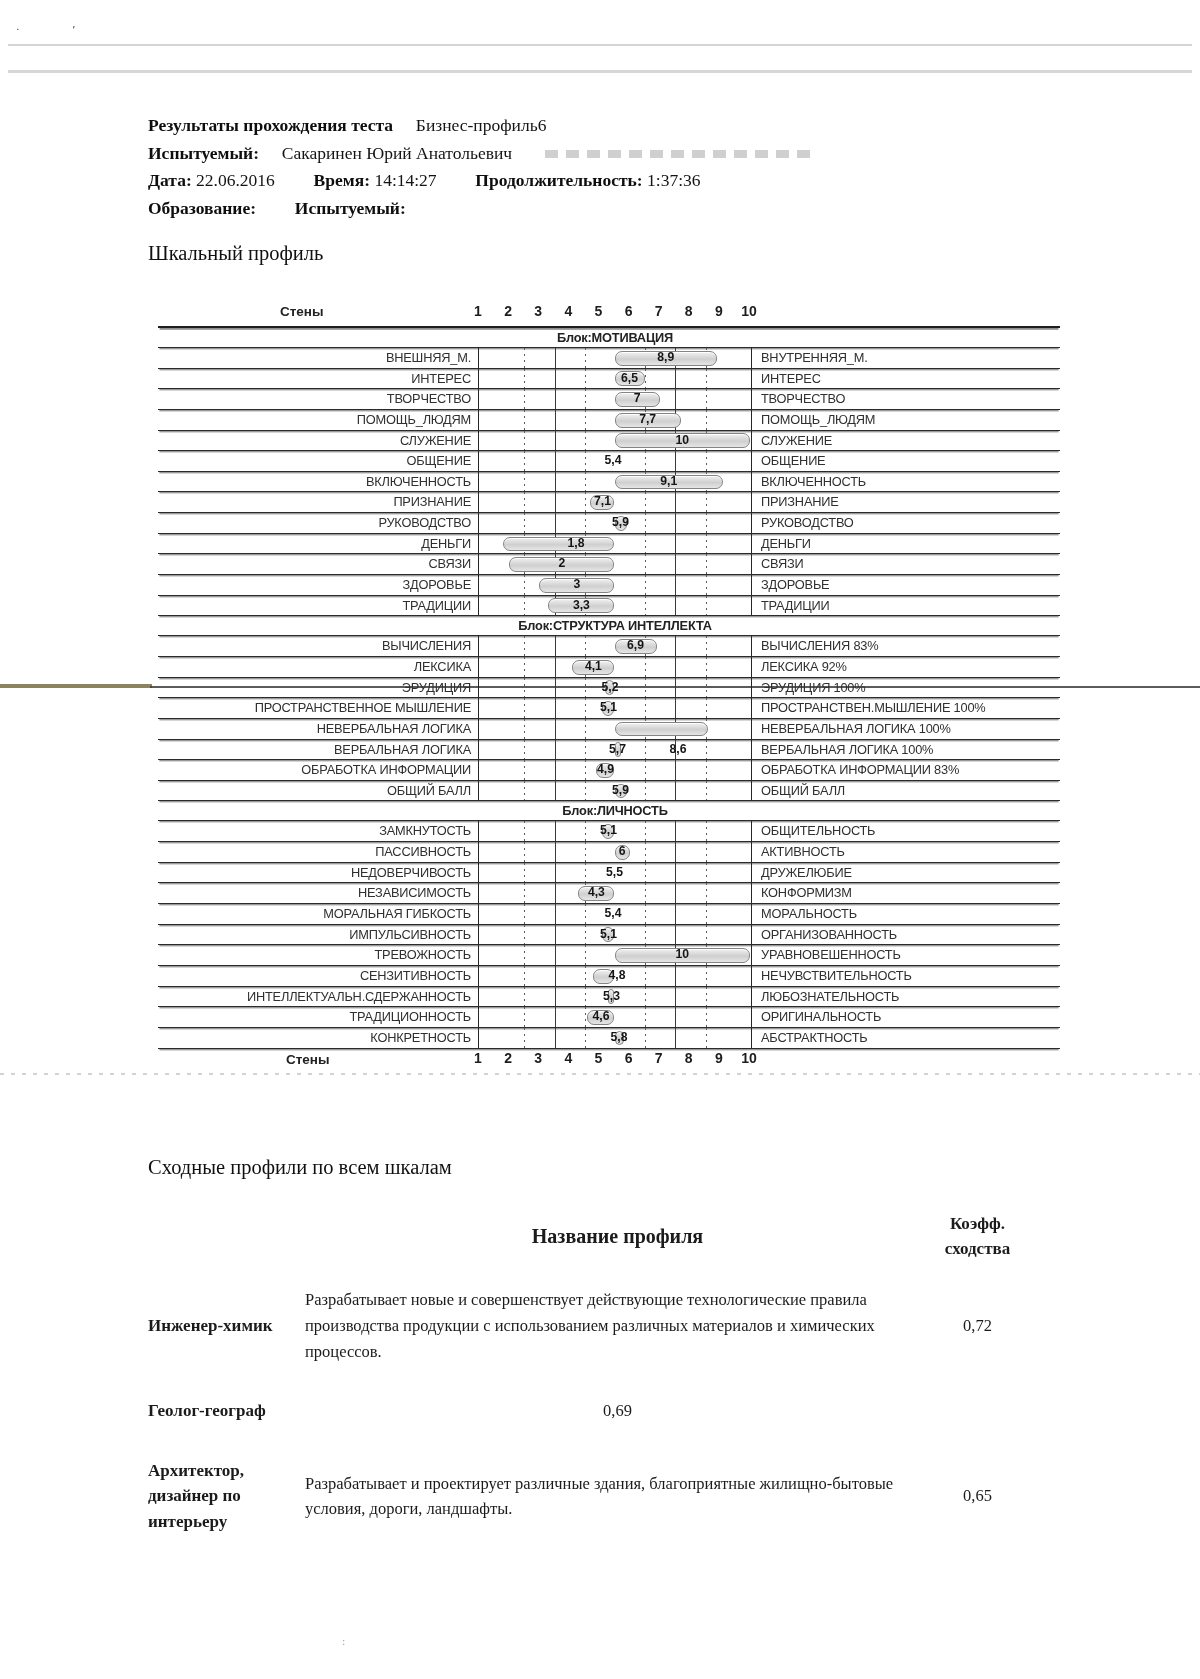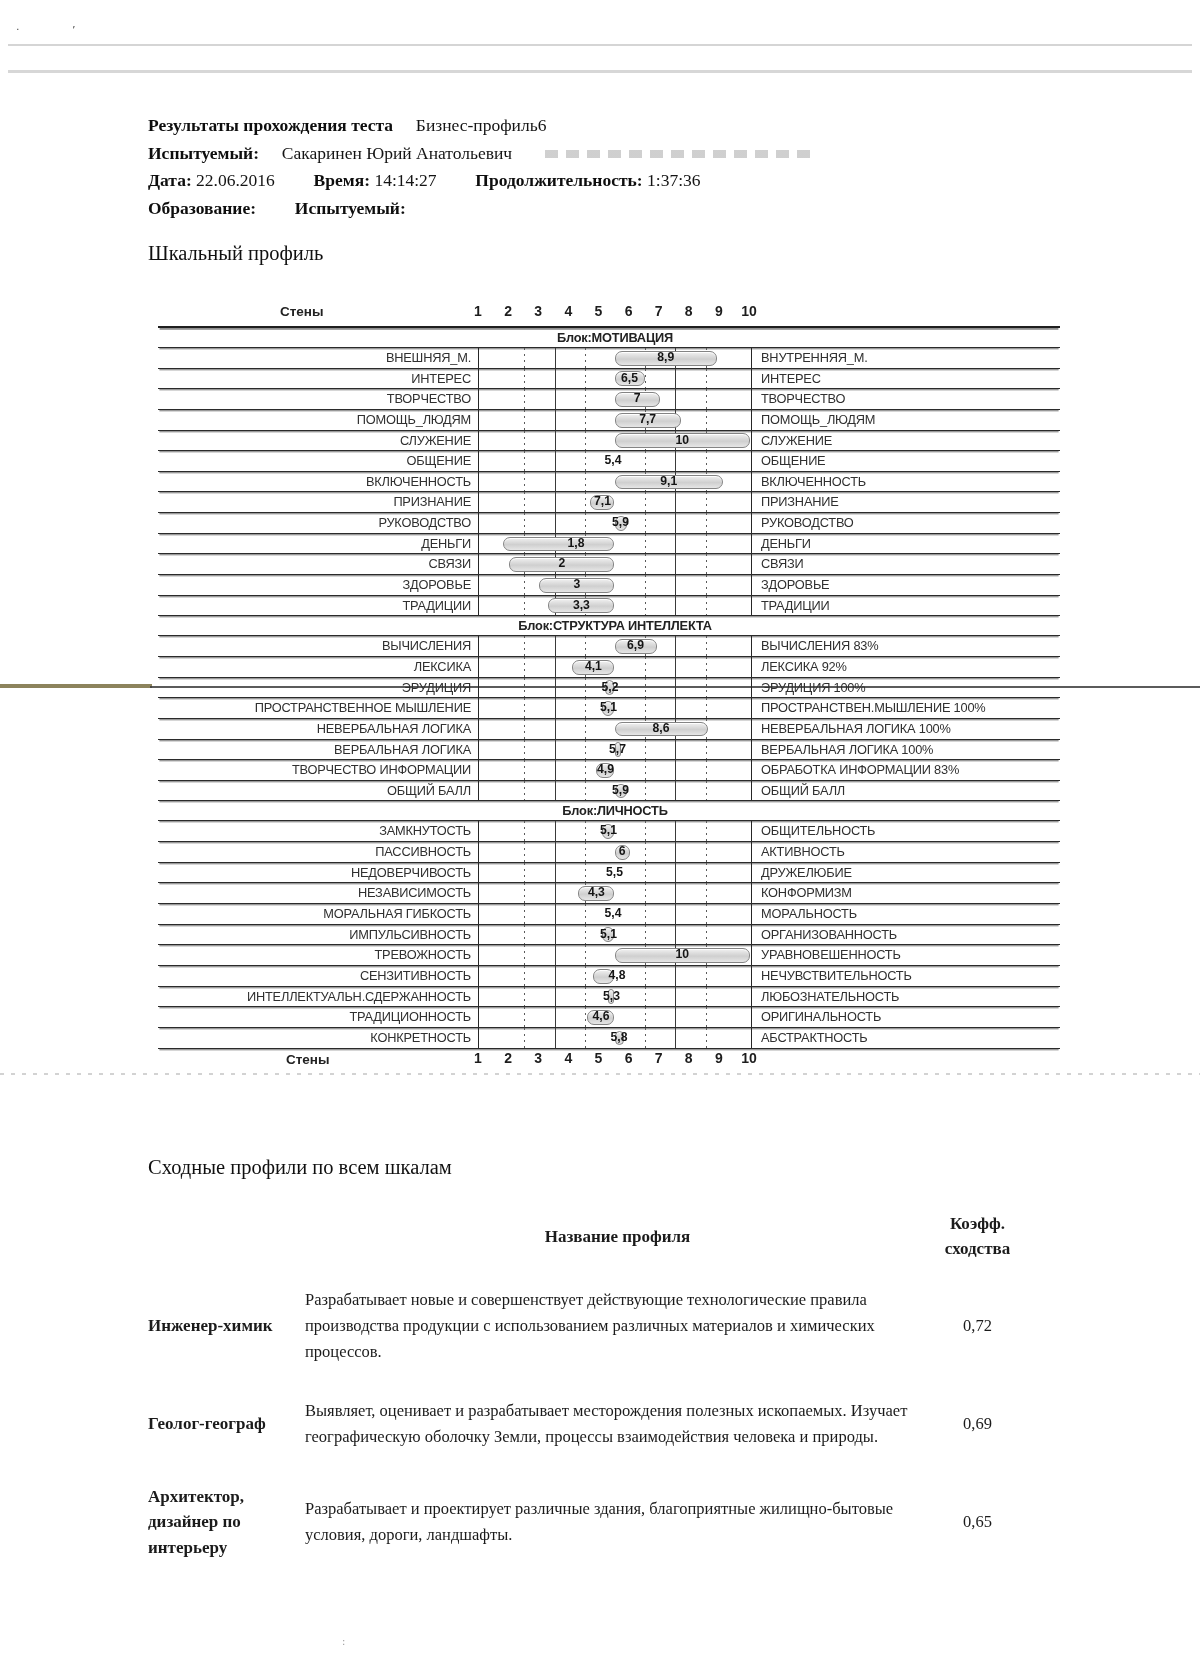--- a/index.html
+++ b/index.html
@@ -66,21 +66,21 @@
       box-shadow:inset 0 1px 0 rgba(255,255,255,.9);}
   .value-label{position:absolute;top:2px;transform:translateX(-50%);font-size:12.2px;font-weight:bold;
       color:#151515;white-space:nowrap;z-index:2;}
   
   .profiles{position:absolute;left:148px;top:1212px;width:910px;font-size:16.5px;color:#1b1b1b;}
   .p-row{display:grid;grid-template-columns:157px 625px 95px;align-items:center;margin-bottom:34px;}
   .p-head{margin-bottom:26px;align-items:center;}
   .p-name{font-weight:bold;font-size:17px;line-height:1.5;align-self:center;}
   .p-desc{line-height:1.56;padding-right:18px;}
   .p-coeff{text-align:center;}
-  .p-col-name{text-align:center;font-weight:bold;font-size:17px;}
+  .p-col-name{text-align:center;font-weight:bold;font-size:20px;}
   .p-col-coeff{text-align:center;font-weight:bold;font-size:17px;line-height:1.45;}
 </style>
 </head>
 <body>
 
 <div class="page">
 
   <div class="artifact scanline-a"></div>
   <div class="artifact scanline-b"></div>
   <span class="artifact speck speck-1">.</span>
@@ -277,34 +277,34 @@
           <div class="cell-chart">
             <div class="value-bar" style="left: 123.456px; width: 10.0444px;"></div>
             <span class="value-label" style="left: 129.478px;">5,1</span>
           </div>
           <div class="cell-right">ПРОСТРАНСТВЕН.МЫШЛЕНИЕ 100%</div>
         </div>
         <div class="srow data-row">
           <div class="cell-left">НЕВЕРБАЛЬНАЯ ЛОГИКА</div>
           <div class="cell-chart">
             <div class="value-bar" style="left: 135.5px; width: 91.3444px;"></div>
-            <span class="value-label" style="left: 182px;">8,6</span>
+            <span class="value-label" style="left: 199px; margin-top: 21px;">8,6</span>
           </div>
           <div class="cell-right">НЕВЕРБАЛЬНАЯ ЛОГИКА 100%</div>
         </div>
         <div class="srow data-row">
           <div class="cell-left">ВЕРБАЛЬНАЯ ЛОГИКА</div>
           <div class="cell-chart">
             <div class="value-bar" style="left: 135.5px; width: 4.02222px;"></div>
             <span class="value-label" style="left: 138.511px;">5,7</span>
           </div>
           <div class="cell-right">ВЕРБАЛЬНАЯ ЛОГИКА 100%</div>
         </div>
         <div class="srow data-row">
-          <div class="cell-left">ТВОРЧЕСТВО ИНФОРМАЦИИ</div>
+          <div class="cell-left">ОБРАБОТКА ИНФОРМАЦИИ</div>
           <div class="cell-chart">
             <div class="value-bar" style="left: 117.433px; width: 16.0667px;"></div>
             <span class="value-label" style="left: 126.467px;">4,9</span>
           </div>
           <div class="cell-right">ОБРАБОТКА ИНФОРМАЦИИ 83%</div>
         </div>
         <div class="srow data-row">
           <div class="cell-left">ОБЩИЙ БАЛЛ</div>
           <div class="cell-chart">
             <div class="value-bar" style="left: 135.5px; width: 10.0444px;"></div>
@@ -432,21 +432,20 @@
       </div>
     </div>
     <div>
         <div class="p-row">
           <div class="p-name">Инженер-химик</div>
           <div class="p-desc">Разрабатывает новые и совершенствует действующие технологические правила производства продукции с использованием различных материалов и химических процессов.</div>
           <div class="p-coeff">0,72</div>
         </div>
         <div class="p-row">
           <div class="p-name">Геолог-географ</div>
-          <div class="p-desc">Выявляет, оценивает и разрабатывает месторождения полезных ископаемых. Изучает географическую оболочку Земли, процессы взаимодействия человека и природы.</div>
           <div class="p-coeff">0,69</div>
         </div>
         <div class="p-row">
           <div class="p-name">Архитектор, дизайнер по интерьеру</div>
           <div class="p-desc">Разрабатывает и проектирует различные здания, благоприятные жилищно-бытовые условия, дороги, ландшафты.</div>
           <div class="p-coeff">0,65</div>
         </div>
       </div>
   </div>
 

